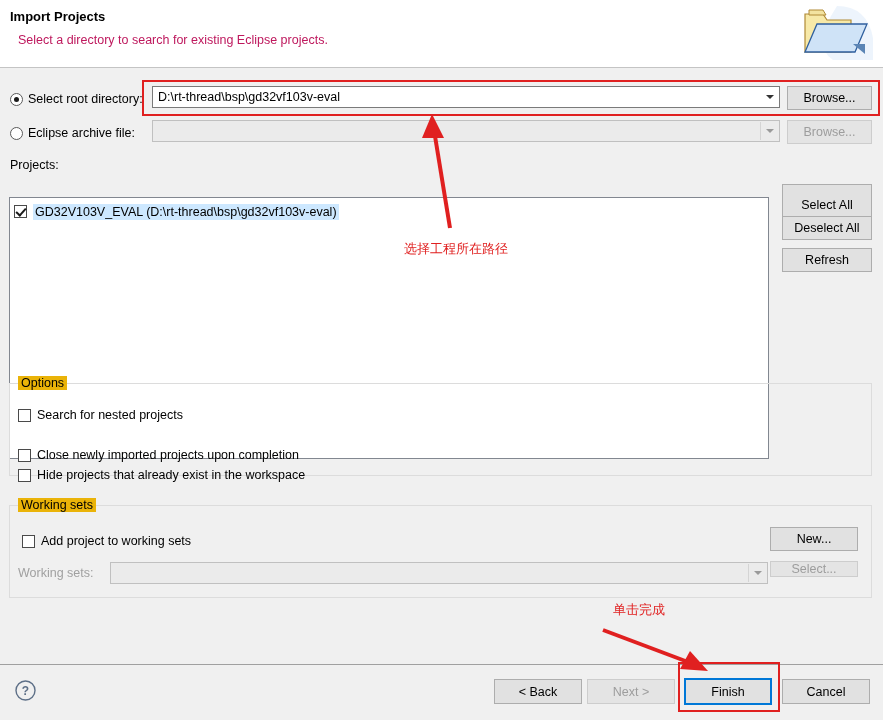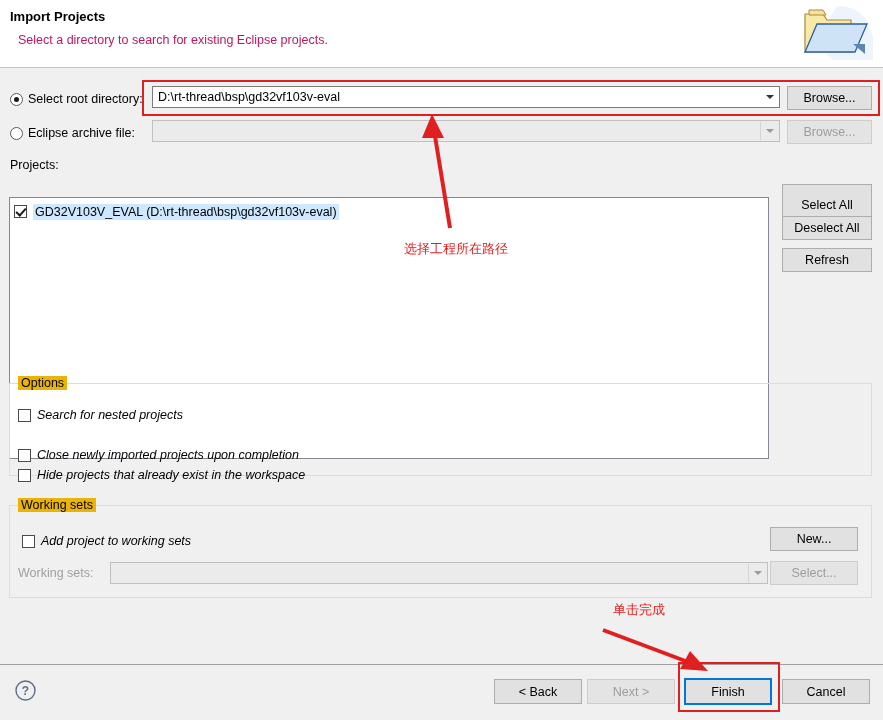--- a/index.html
+++ b/index.html
@@ -198,21 +198,20 @@
     width: 4px; height: 8px;
     border: solid #1a1a1a;
     border-width: 0 2px 2px 0;
     transform: rotate(42deg);
   }
   .check-row {
     position: absolute;
     height: 20px;
     display: flex;
     align-items: center;
-    font-style: italic;
   }
   .check-row .cb-label { font-size: 12.5px; color: #000; white-space: nowrap; }
 
   
   .group {
     position: absolute;
     border: 1px solid #dcdcdc;
     box-sizing: border-box;
   }
   .group-title {
@@ -334,21 +333,21 @@
   </div>
   <div class="lbl disabled" style="left:18px; top:498px;">Working sets:</div>
   <div class="combo disabled" style="left:110px; top:494px; width:658px;">
     <span class="combo-text"></span>
     <span class="combo-divider"></span>
     <span class="combo-arrow">
         <span class="chev"></span>
       </span>
   </div>
   <button class="btn" style="left:770px; top:459px; width:88px; height:24px;">New...</button>
-  <button class="btn disabled" style="left:770px; top:493px; width:88px; height:24px;">Select...</button>
+  <button class="btn disabled" style="left:770px; top:493px; width:88px; height:16px;">Select...</button>
 </div>
 
 <div class="footer-sep"></div>
 <div class="help-icon">
   <svg width="21" height="21" viewBox="0 0 21 21">
     <circle cx="10.5" cy="10.5" r="9.5" fill="none" stroke="#5d6f87" stroke-width="1.4"></circle>
     <text x="10.5" y="15" text-anchor="middle" font-family="Liberation Sans, sans-serif" font-size="12" font-weight="bold" fill="#5d6f87">?</text>
   </svg>
 </div>
 <button class="btn" style="left:494px; top:679px; width:88px; height:25px;">&lt; Back</button>

